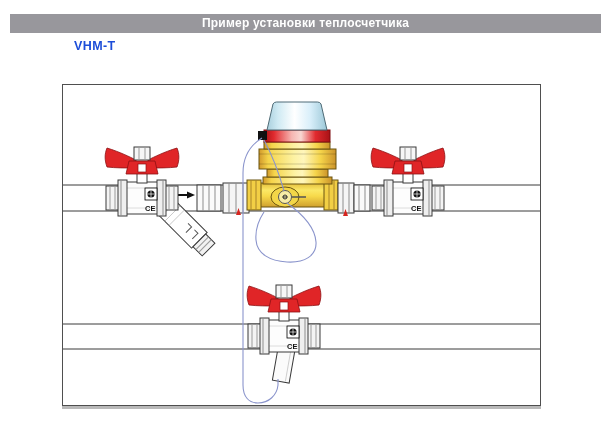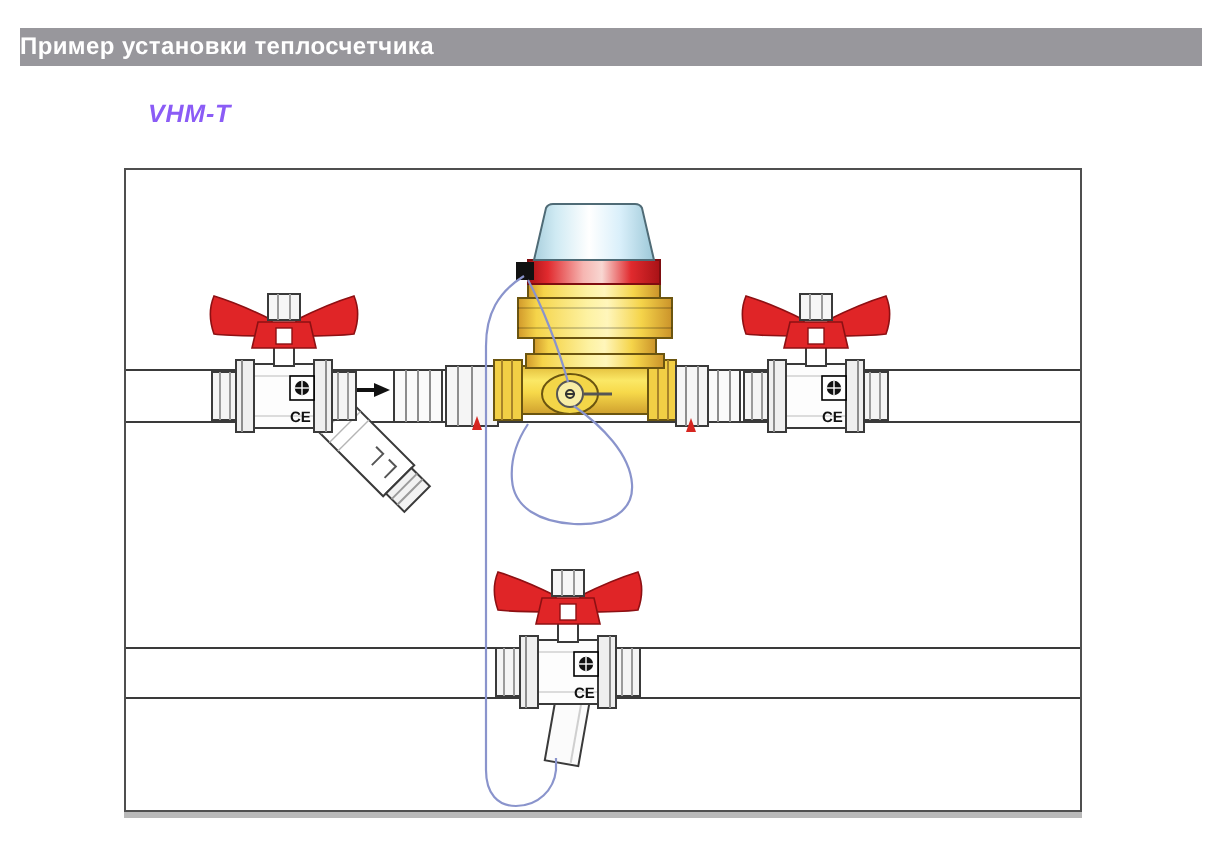--- a/index.html
+++ b/index.html
@@ -1,22 +1,22 @@
 <!DOCTYPE html>
 <html><head>
 <meta charset="utf-8">
 <style>
   html,body{margin:0;padding:0;background:#fff;}
   body{width:608px;height:431px;position:relative;overflow:hidden;
        font-family:"Liberation Sans","DejaVu Sans",sans-serif;}
   .header-bar{position:absolute;left:10px;top:14px;width:591px;height:19px;
        background:#98979c;color:#fff;font-size:12px;font-weight:bold;
-       line-height:19px;letter-spacing:.2px;}
-  .model-title{position:absolute;left:74px;top:50px;color:#8b5cf6;
-       font-size:12.5px;font-weight:bold;letter-spacing:.4px;font-style:italic;}
+       text-align:center;line-height:19px;letter-spacing:.2px;}
+  .model-title{position:absolute;left:74px;top:39px;color:#1d4ed8;
+       font-size:12.5px;font-weight:bold;letter-spacing:.4px;}
   .diagram-frame{position:absolute;left:62px;top:84px;width:477px;height:320px;
        border:1px solid #4f4f4f;background:#fff;box-shadow:0 3px 0 #b9b9b9;}
   svg{display:block;}
   text.ce{font-family:"Liberation Sans","DejaVu Sans",sans-serif;}
 </style>
 </head>
 <body>
 
 <div class="header-bar">
   <span>Пример установки теплосчетчика</span>

